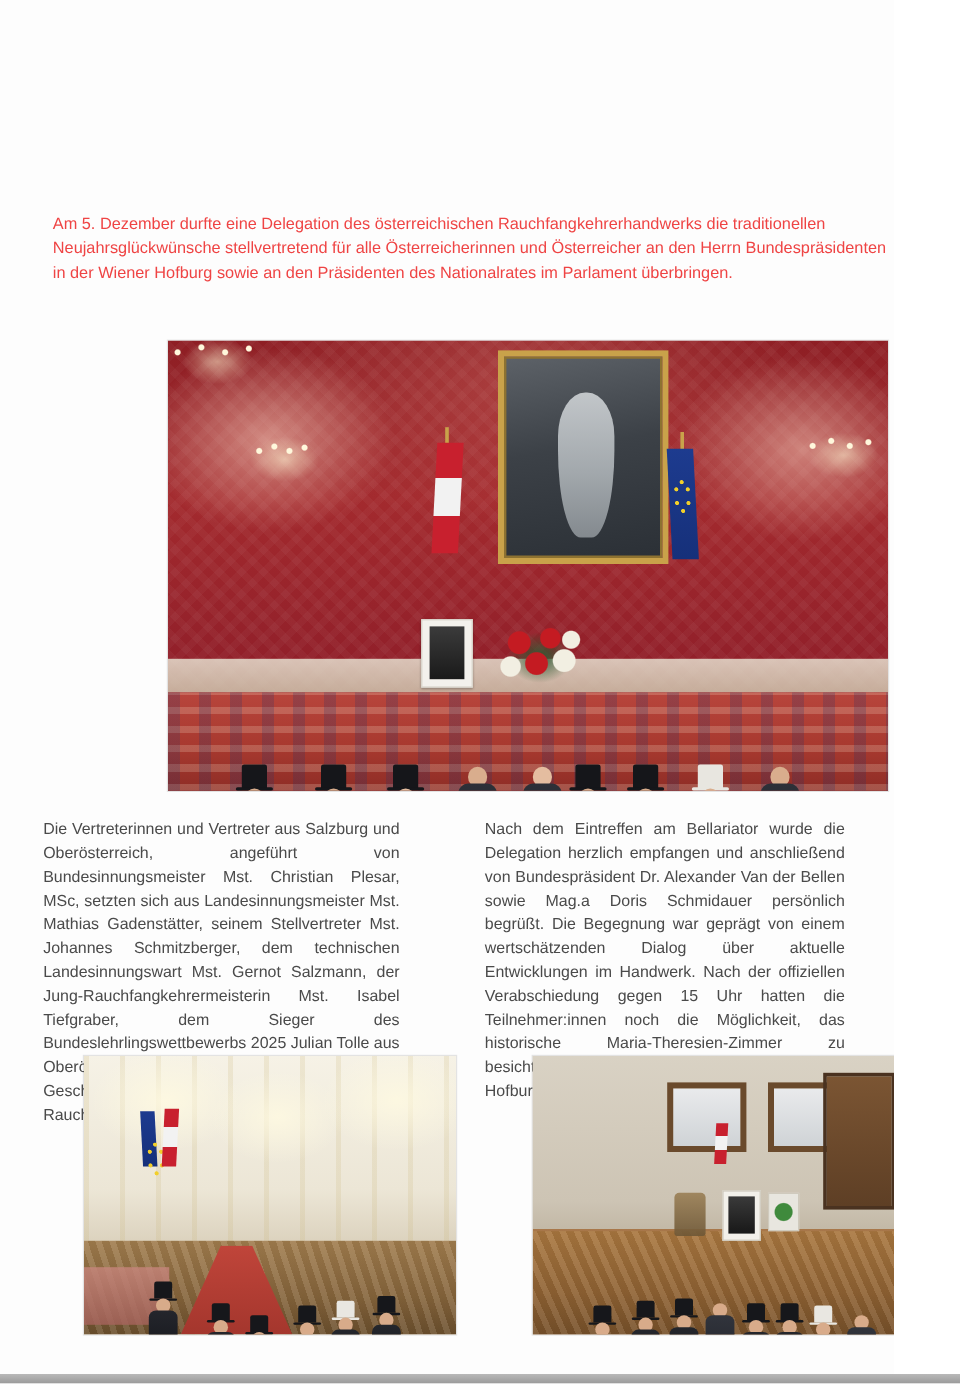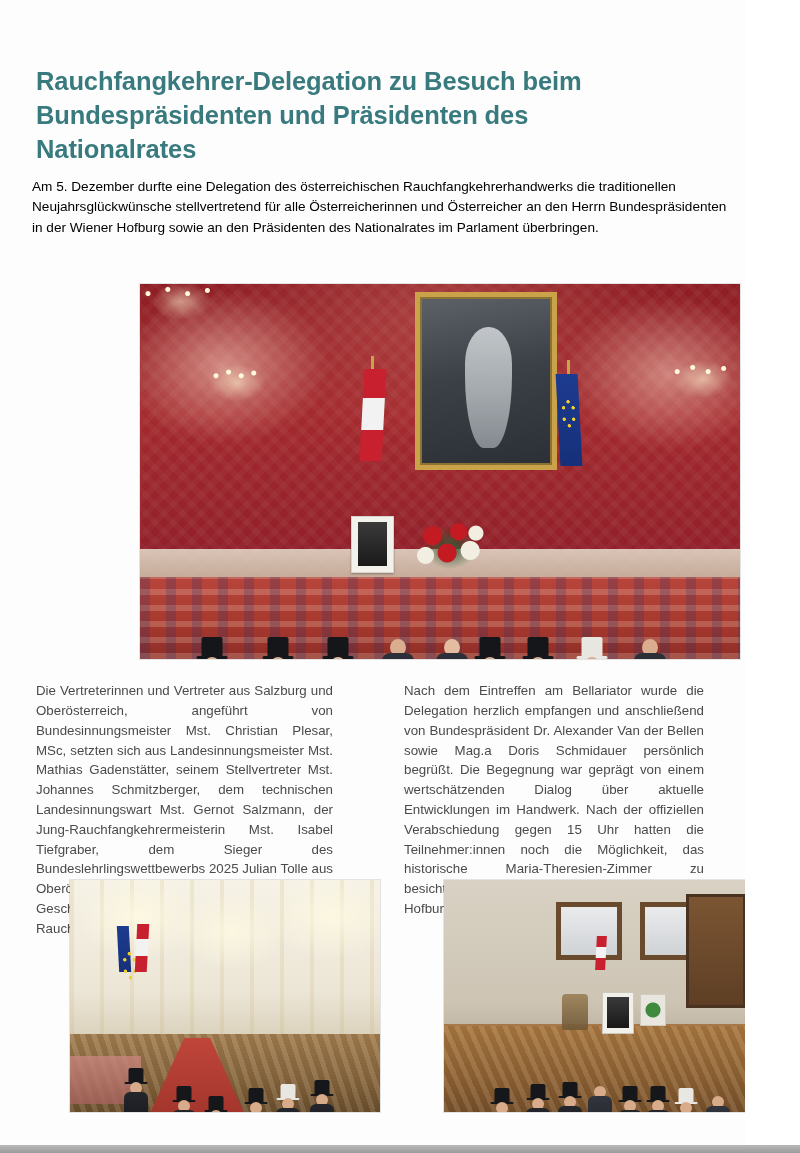--- a/index.html
+++ b/index.html
@@ -30,22 +30,22 @@
     color:#387A7E;
     font-size:25.5px;
     font-weight:bold;
     line-height:1.33;
     letter-spacing:-0.1px;
   }
 
   
   .lead{
     position:absolute;
-    left:32px;top:163px;width:700px;
-    color:#000000;
+    left:44px;top:163px;width:700px;
+    color:#ef4444;
     font-size:13.6px;
     line-height:1.52;
     text-align:left;
   }
 
   
   .hero-photo{
     position:absolute;
     left:100px;top:268px;width:600px;height:375px;
     overflow:hidden;
@@ -301,21 +301,20 @@
   .bottom-rule{
     position:absolute;left:0;bottom:0;width:800px;height:8px;
     background:linear-gradient(180deg,#b9b9b9 0%,#9a9a9a 100%);
   }
 </style>
 </head>
 <body>
 
 <div class="page">
 
-  <h1 class="headline">Rauchfangkehrer-Delegation zu Besuch beim Bundespräsidenten und Präsidenten des Nationalrates</h1>
 
   <p class="lead">Am 5. Dezember durfte eine Delegation des österreichischen Rauchfangkehrerhandwerks die traditionellen Neujahrsglückwünsche stellvertretend für alle Österreicherinnen und Österreicher an den Herrn Bundespräsidenten in der Wiener Hofburg sowie an den Präsidenten des Nationalrates im Parlament überbringen.</p>
 
   <figure class="hero-photo">
     <div class="wall"></div>
     <div class="chandelier c-topleft"></div>
     <div class="chandelier c-left"></div>
     <div class="chandelier c-right"></div>
     <div class="portrait-frame">
       <div class="portrait-figure"></div>

